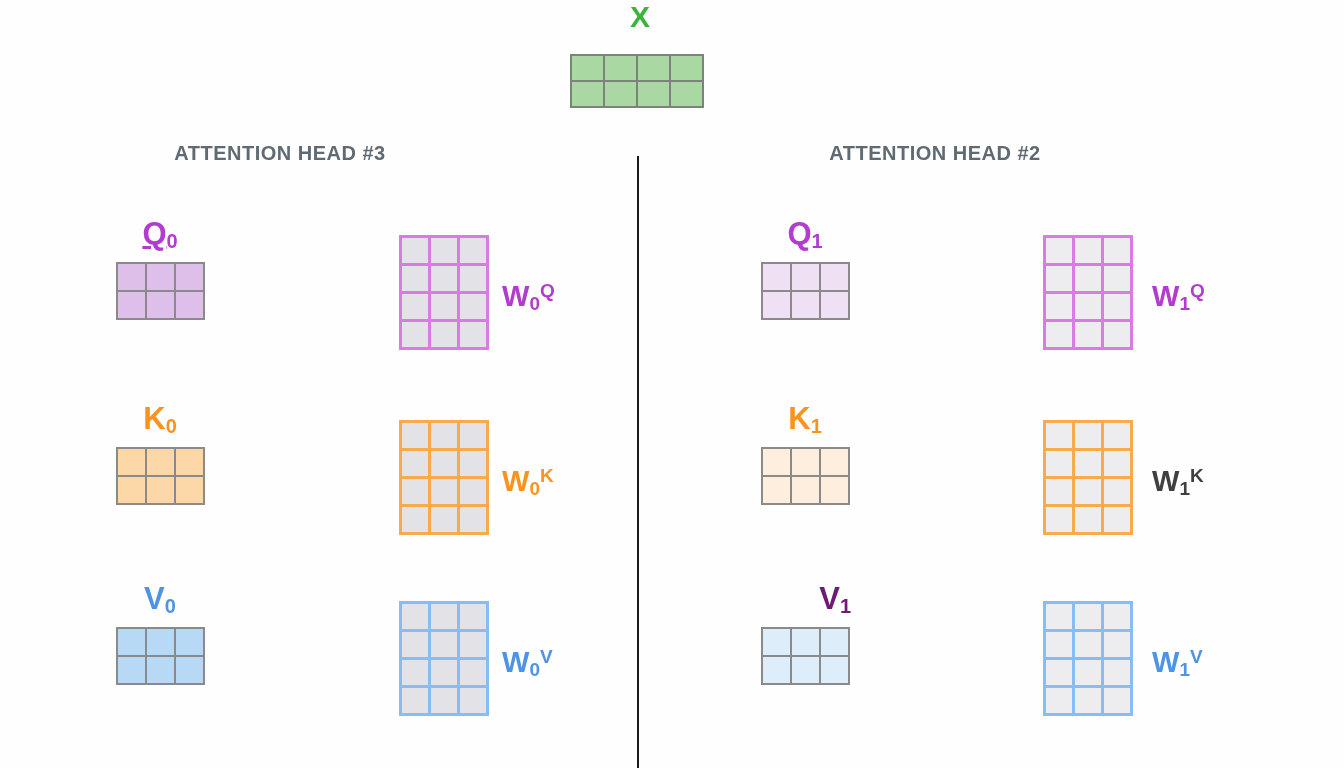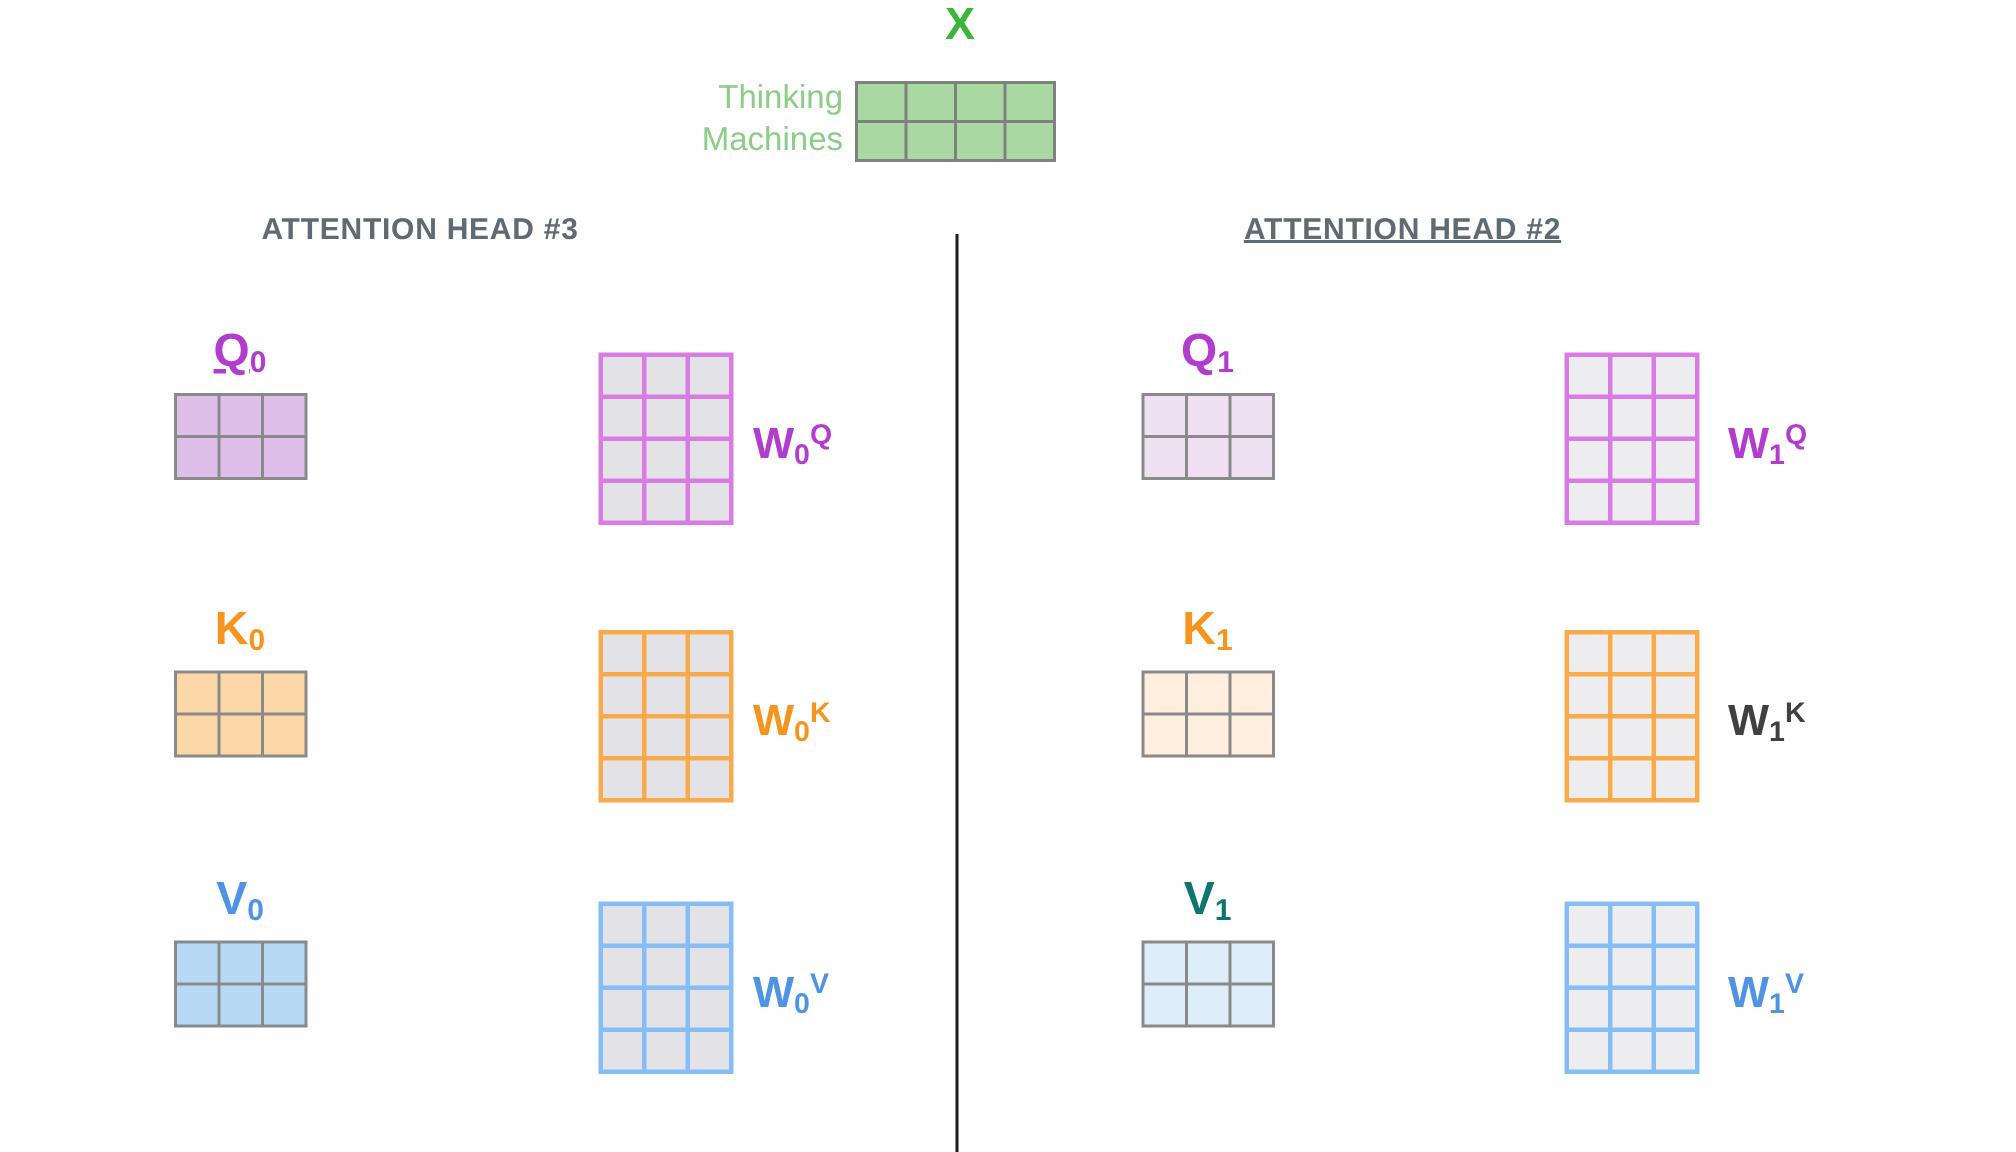--- a/index.html
+++ b/index.html
@@ -75,24 +75,20 @@
   .row-v .w-label{top:646px;}
   .w-label .wsub{font-size:19px;position:relative;top:4px;}
   .w-label .wsup{font-size:19px;position:relative;top:-9px;}
 </style>
 </head>
 <body>
 
 <div class="stage">
 
   <div class="x-label" style="color: rgb(60, 181, 60);">X</div>
-  <div class="x-caption" style="color: rgb(140, 205, 135);">
-    <div>Thinking</div>
-    <div>Machines</div>
-  </div>
   <div class="x-matrix" style="display: grid; grid-template-columns: repeat(4, 31px); grid-auto-rows: 24px; gap: 2px; padding: 2px; background: rgb(125, 130, 125); width: max-content;">
       <div style="background: rgb(169, 216, 163);"></div>
       <div style="background: rgb(169, 216, 163);"></div>
       <div style="background: rgb(169, 216, 163);"></div>
       <div style="background: rgb(169, 216, 163);"></div>
       <div style="background: rgb(169, 216, 163);"></div>
       <div style="background: rgb(169, 216, 163);"></div>
       <div style="background: rgb(169, 216, 163);"></div>
       <div style="background: rgb(169, 216, 163);"></div>
     </div>
@@ -178,21 +174,21 @@
           <div style="background: rgb(227, 227, 231);"></div>
           <div style="background: rgb(227, 227, 231);"></div>
           <div style="background: rgb(227, 227, 231);"></div>
           <div style="background: rgb(227, 227, 231);"></div>
         </div>
       <div class="w-label" style="color: rgb(79, 148, 228);"><span>W</span><span class="wsub">0</span><span class="wsup">V</span></div>
     </div>
   </div>
 
   <div>
-    <div class="head-title right" style="color: rgb(95, 106, 114); text-decoration: underline;">ATTENTION HEAD #2</div>
+    <div class="head-title right" style="color: rgb(95, 106, 114);">ATTENTION HEAD #2</div>
 
     <div class="col-right row-q">
       <div class="small-label" style="color: rgb(177, 60, 205);"><span>Q</span><span class="sub">1</span></div>
       <div class="small-matrix" style="display: grid; grid-template-columns: repeat(3, 27px); grid-auto-rows: 26px; gap: 2px; padding: 2px; background: rgb(138, 138, 138); width: max-content;">
           <div style="background: rgb(239, 224, 244);"></div>
           <div style="background: rgb(239, 224, 244);"></div>
           <div style="background: rgb(239, 224, 244);"></div>
           <div style="background: rgb(239, 224, 244);"></div>
           <div style="background: rgb(239, 224, 244);"></div>
           <div style="background: rgb(239, 224, 244);"></div>
@@ -235,21 +231,21 @@
           <div style="background: rgb(237, 237, 240);"></div>
           <div style="background: rgb(237, 237, 240);"></div>
           <div style="background: rgb(237, 237, 240);"></div>
           <div style="background: rgb(237, 237, 240);"></div>
           <div style="background: rgb(237, 237, 240);"></div>
         </div>
       <div class="w-label" style="color: #404040;"><span>W</span><span class="wsub">1</span><span class="wsup">K</span></div>
     </div>
 
     <div class="col-right row-v">
-      <div class="small-label" style="color: #0f766e;"><span>V</span><span class="sub">1</span></div>
+      <div class="small-label" style="color: #701a75; text-align: right;"><span>V</span><span class="sub">1</span></div>
       <div class="small-matrix" style="display: grid; grid-template-columns: repeat(3, 27px); grid-auto-rows: 26px; gap: 2px; padding: 2px; background: rgb(138, 138, 138); width: max-content;">
           <div style="background: rgb(221, 238, 250);"></div>
           <div style="background: rgb(221, 238, 250);"></div>
           <div style="background: rgb(221, 238, 250);"></div>
           <div style="background: rgb(221, 238, 250);"></div>
           <div style="background: rgb(221, 238, 250);"></div>
           <div style="background: rgb(221, 238, 250);"></div>
         </div>
       <div class="w-matrix" style="display: grid; grid-template-columns: repeat(3, 26px); grid-auto-rows: 25px; gap: 3px; padding: 3px; background: rgb(133, 189, 244); width: max-content;">
           <div style="background: rgb(237, 237, 240);"></div>

